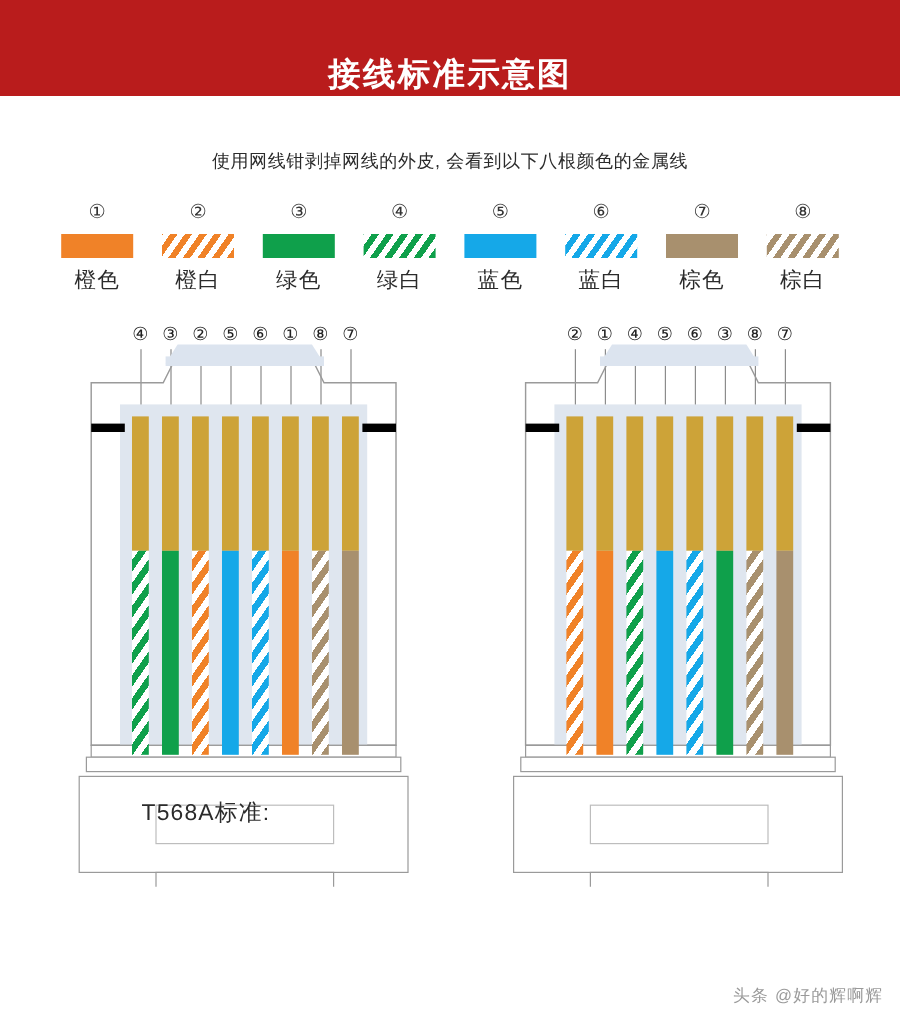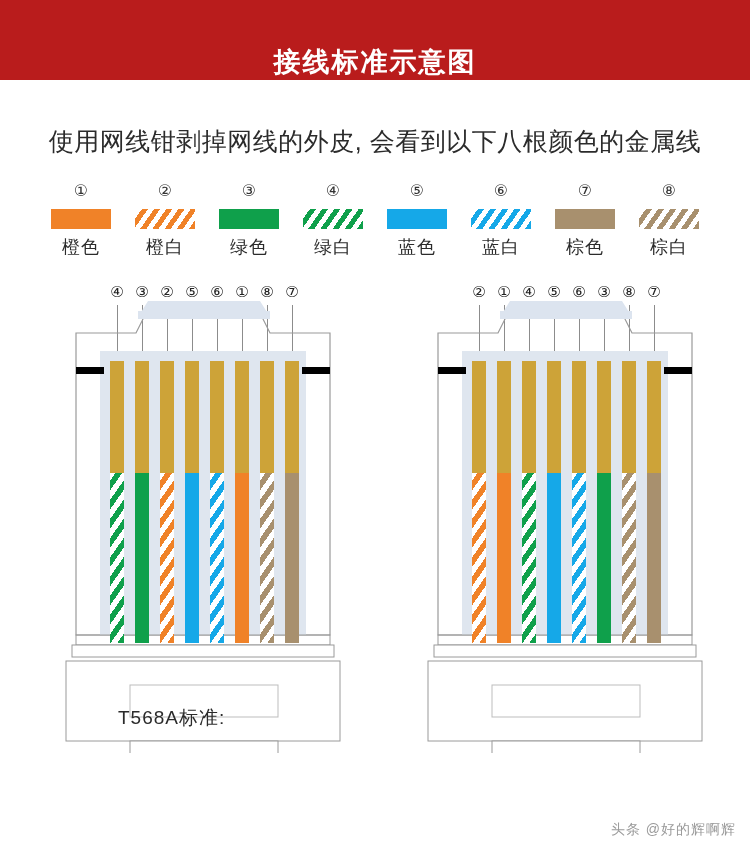--- a/index.html
+++ b/index.html
@@ -12,21 +12,21 @@
   }
   .header{
     height:80px;width:100%;
     background:#b91c1c;
     display:flex;align-items:flex-end;justify-content:center;
   }
   .header-title{
     color:#ffffff;font-size:27px;font-weight:bold;letter-spacing:2px;
   }
   .subtitle{
-    text-align:center;font-size:25px;color:#2b2b2b;
+    text-align:center;font-size:15px;color:#2b2b2b;
     margin-top:45px;letter-spacing:0.5px;
   }
   
   .legend{
     margin:22px auto 0;width:660px;
     display:flex;justify-content:space-between;
   }
   .legend-item{
     width:72px;display:flex;flex-direction:column;align-items:center;
   }
@@ -158,21 +158,21 @@
         <rect x="92" y="458" width="148" height="28" fill="#ffffff" stroke="#9a9a9a" stroke-width="1"></rect>
       </svg>
       <div title="绿白" style="position: absolute; left: 72px; top: 190px; width: 14px; height: 170px; background: repeating-linear-gradient(-55deg, rgb(15, 160, 75) 0px, rgb(15, 160, 75) 5.5px, rgb(255, 255, 255) 5.5px, rgb(255, 255, 255) 11px);"></div>
       <div title="绿色" style="position: absolute; left: 97px; top: 190px; width: 14px; height: 170px; background: rgb(15, 160, 75);"></div>
       <div title="橙白" style="position: absolute; left: 122px; top: 190px; width: 14px; height: 170px; background: repeating-linear-gradient(-55deg, rgb(240, 130, 40) 0px, rgb(240, 130, 40) 5.5px, rgb(255, 255, 255) 5.5px, rgb(255, 255, 255) 11px);"></div>
       <div title="蓝色" style="position: absolute; left: 147px; top: 190px; width: 14px; height: 170px; background: rgb(21, 168, 232);"></div>
       <div title="蓝白" style="position: absolute; left: 172px; top: 190px; width: 14px; height: 170px; background: repeating-linear-gradient(-55deg, rgb(21, 168, 232) 0px, rgb(21, 168, 232) 5.5px, rgb(255, 255, 255) 5.5px, rgb(255, 255, 255) 11px);"></div>
       <div title="橙色" style="position: absolute; left: 197px; top: 190px; width: 14px; height: 170px; background: rgb(240, 130, 40);"></div>
       <div title="棕白" style="position: absolute; left: 222px; top: 190px; width: 14px; height: 170px; background: repeating-linear-gradient(-55deg, rgb(168, 144, 110) 0px, rgb(168, 144, 110) 5.5px, rgb(255, 255, 255) 5.5px, rgb(255, 255, 255) 11px);"></div>
       <div title="棕色" style="position: absolute; left: 247px; top: 190px; width: 14px; height: 170px; background: rgb(168, 144, 110);"></div>
-      <div class="caption" style="left: 80px; top: 422px;">T568A标准:</div>
+      <div class="caption" style="left: 80px; top: 395px;">T568A标准:</div>
     </div>
     <div class="plug b">
       <div class="pinnum" style="left: 79px; top: 0px;">②</div>
       <div class="leadline" style="left: 79px; top: 22px; height: 60px;"></div>
       <div class="pinnum" style="left: 104px; top: 0px;">①</div>
       <div class="leadline" style="left: 104px; top: 22px; height: 60px;"></div>
       <div class="pinnum" style="left: 129px; top: 0px;">④</div>
       <div class="leadline" style="left: 129px; top: 22px; height: 60px;"></div>
       <div class="pinnum" style="left: 154px; top: 0px;">⑤</div>
       <div class="leadline" style="left: 154px; top: 22px; height: 60px;"></div>

